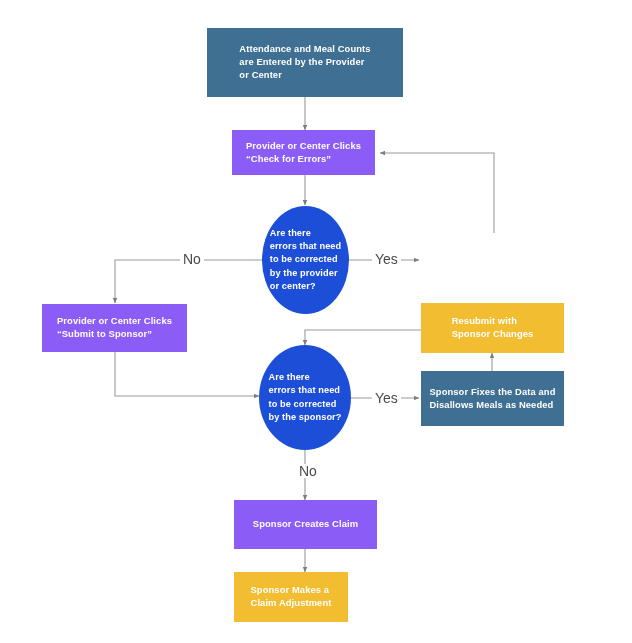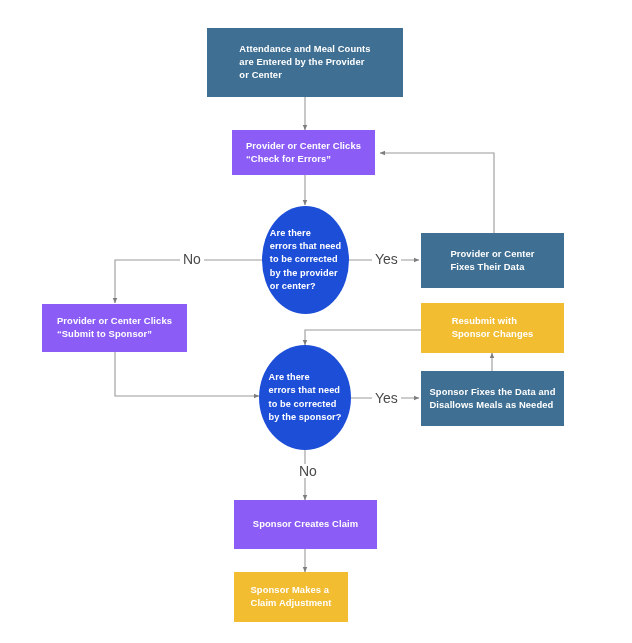--- a/index.html
+++ b/index.html
@@ -112,24 +112,20 @@
   </div>
 
   <div class="node circle" style="left:262px; top:206px; width:87px; height:108px;">
     <span class="lines">Are there
 errors that need
 to be corrected
 by the provider
 or center?</span>
   </div>
 
-  <div class="node box-blue" style="left:421px; top:233px; width:143px; height:55px;">
-    <span class="lines">Provider or Center
-Fixes Their Data</span>
-  </div>
 
   <div class="node box-green" style="left:42px; top:304px; width:145px; height:48px;">
     <span class="lines">Provider or Center Clicks
 “Submit to Sponsor”</span>
   </div>
 
   <div class="node box-yellow" style="left:421px; top:303px; width:143px; height:50px;">
     <span class="lines">Resubmit with
 Sponsor Changes</span>
   </div>

